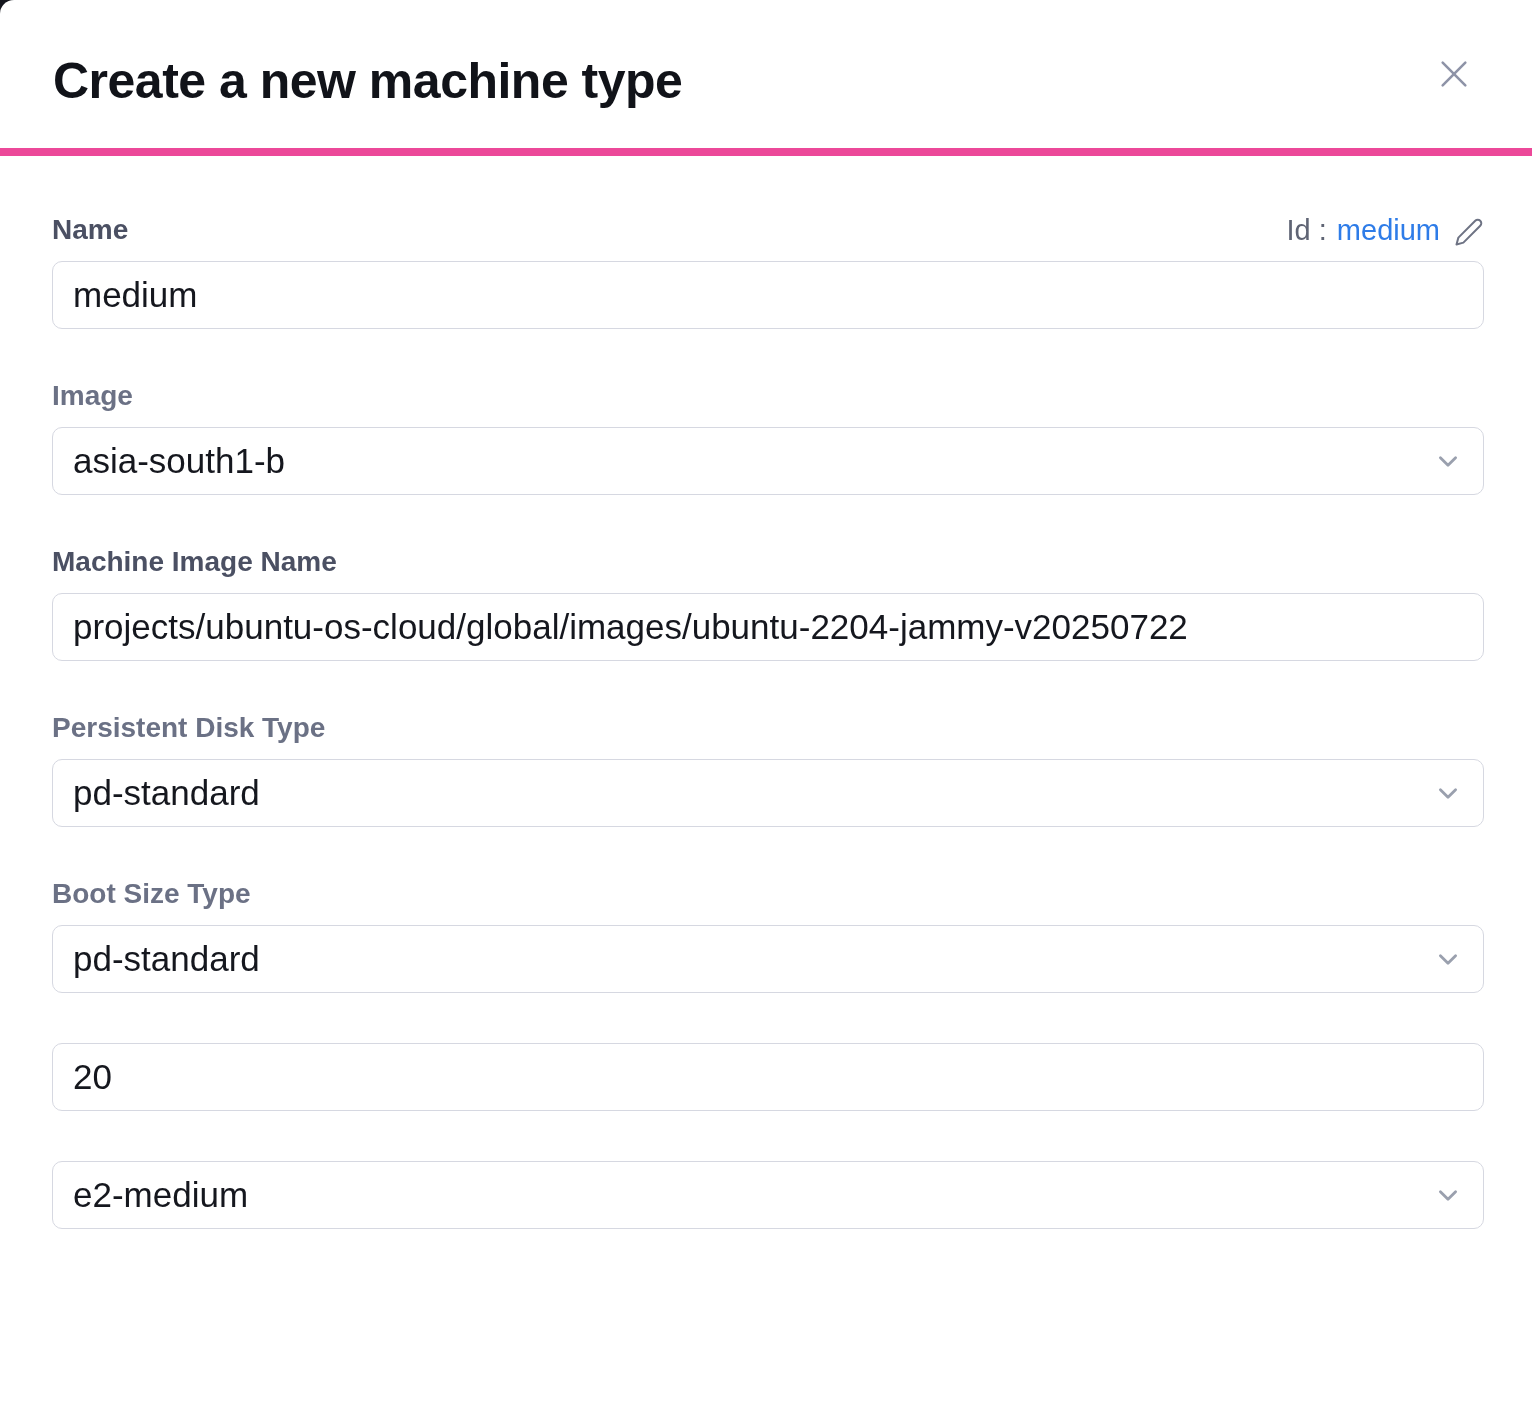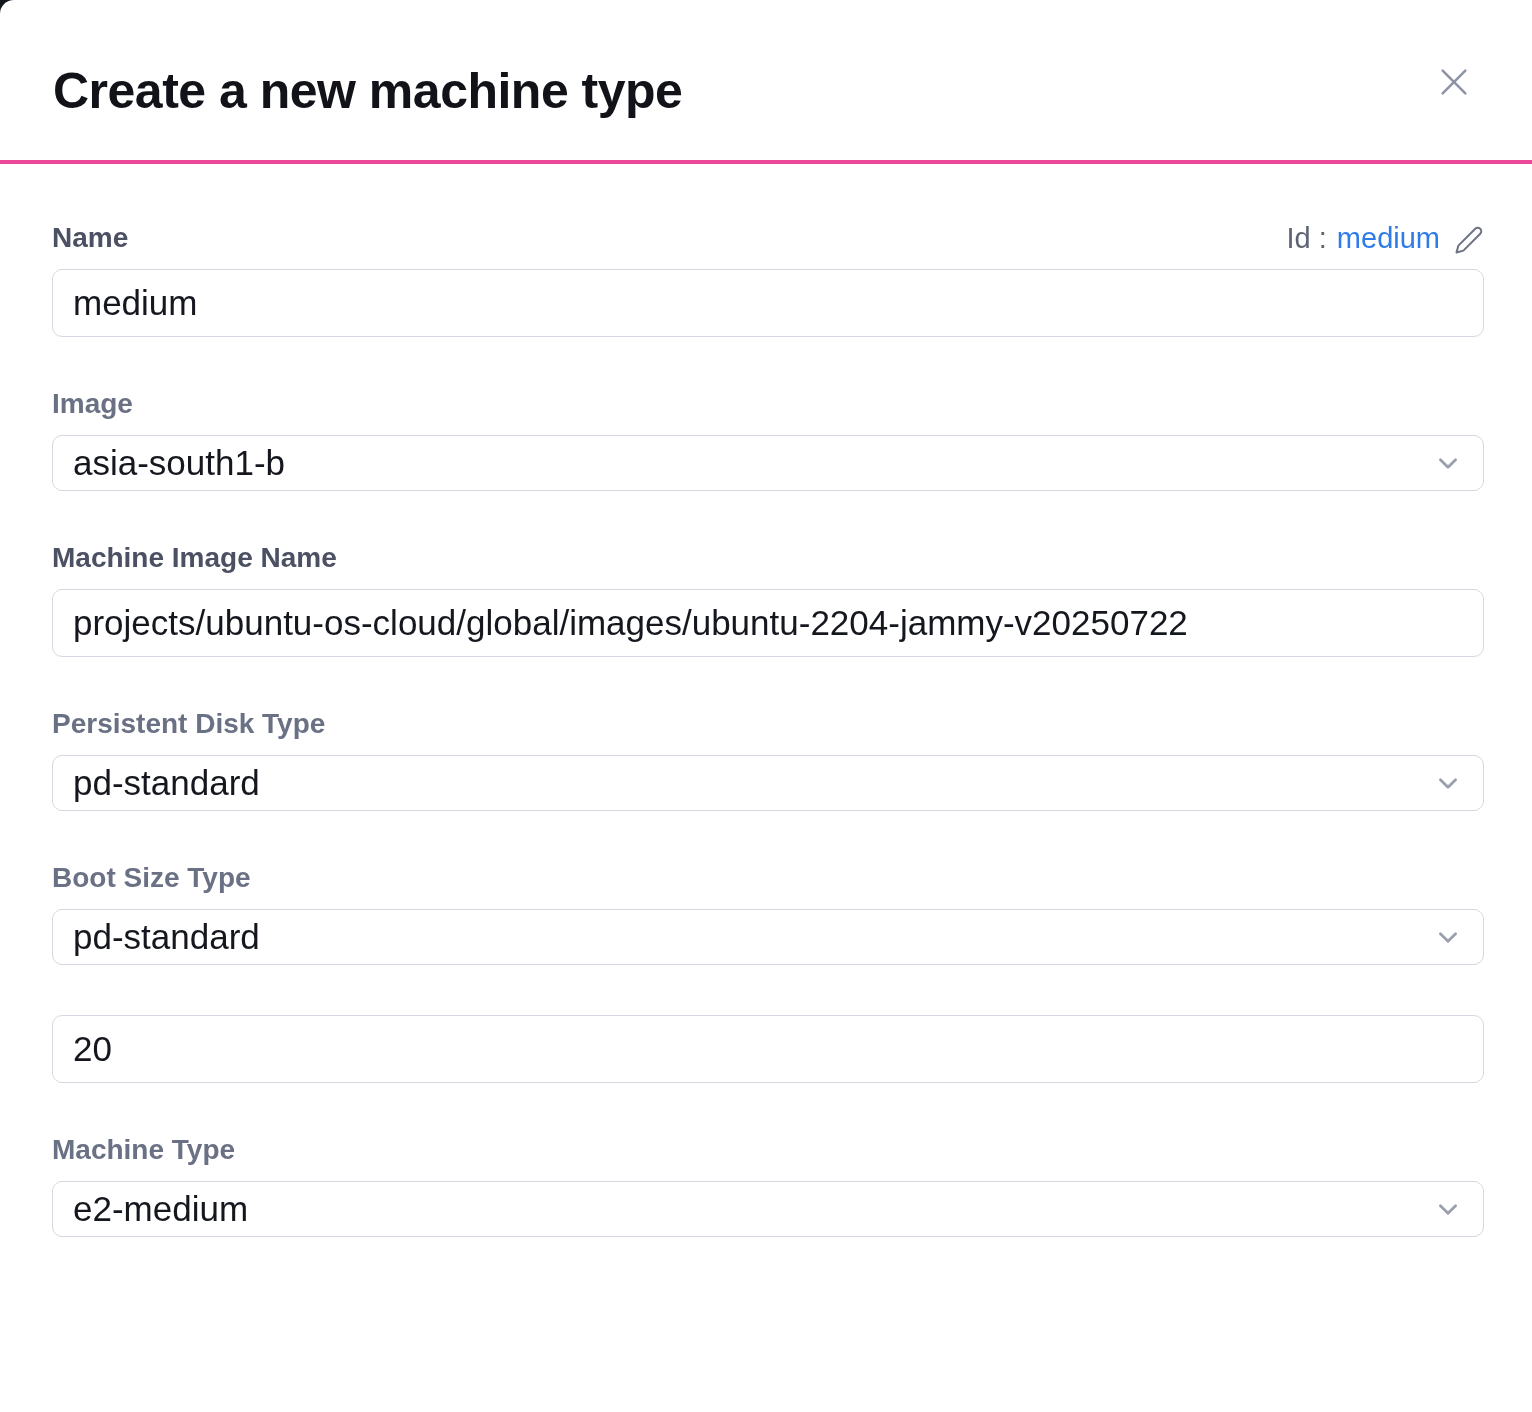--- a/index.html
+++ b/index.html
@@ -13,24 +13,23 @@
     width: 1532px; height: 1412px;
     background: #ffffff;
     border-radius: 14px 0 0 0;
     display: flex; flex-direction: column;
   }
   
   .modal-header {
     position: relative;
     height: 156px;
     flex: 0 0 156px;
-    border-bottom: 4px solid #ec4899;
+    border-bottom: 8px solid #ec4899;
     display: flex; align-items: center;
     padding: 14px 84px 0 53px;
-    margin-top: 8px;
   }
   .modal-title {
     font-size: 50px;
     font-weight: 700;
     color: #111319;
     letter-spacing: -0.5px;
   }
   .close-btn {
     position: absolute;
     top: 52px; right: 56px;
@@ -70,21 +69,21 @@
     font-family: "Liberation Sans", sans-serif;
     font-size: 35px;
     color: #15171e;
     outline: none;
   }
   .select-field {
     display: flex;
     align-items: center;
     justify-content: space-between;
     width: 100%;
-    height: 56px;
+    height: 68px;
     background: #ffffff;
     border: 1px solid #d6d8e1;
     border-radius: 10px;
     padding: 0 22px 0 20px;
     cursor: pointer;
   }
   .select-value {
     font-size: 35px;
     color: #15171e;
   }
@@ -179,21 +178,20 @@
           </svg>
         </span>
       </div>
     </section>
 
     <section class="field">
       <input class="text-field" readonly="" value="20" style="">
     </section>
 
     <section class="field">
-      <label class="field-label select-label">Machine Type</label>
       <div class="select-field">
         <span class="select-value">e2-medium</span>
         <span class="chevron">
           <svg width="26" height="26" viewBox="0 0 24 24" fill="none" stroke="#9aa0ae" stroke-width="2.6" stroke-linecap="round" stroke-linejoin="round">
             <polyline points="5 9 12 16 19 9"></polyline>
           </svg>
         </span>
       </div>
     </section>
 

